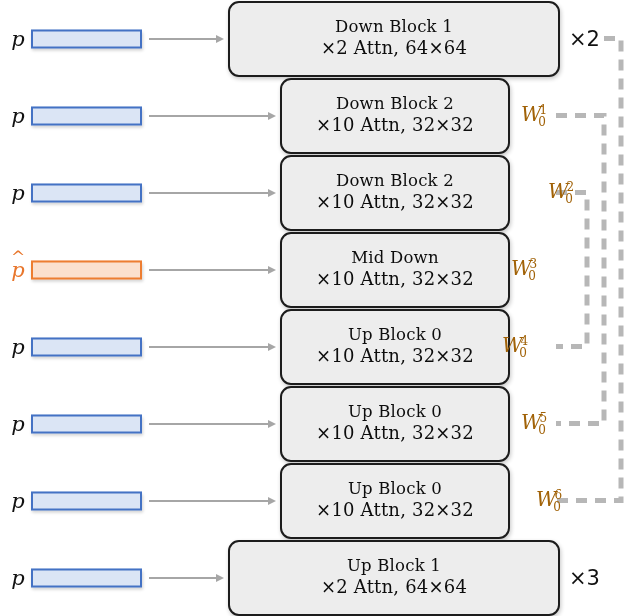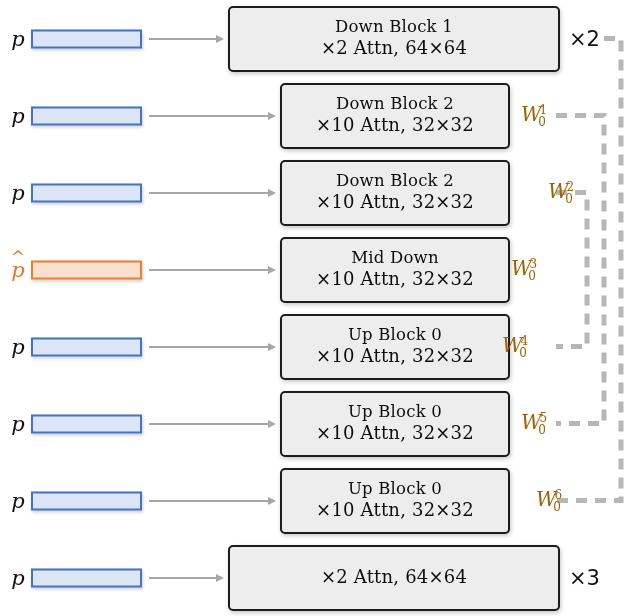--- a/index.html
+++ b/index.html
@@ -76,24 +76,24 @@
     height: 10px;
   }
   .arrow svg { display: block; overflow: visible; }
 
   
   .block {
     position: absolute;
     top: 50%;
     transform: translateY(-50%);
     box-sizing: border-box;
-    height: 66px;
+    height: 76px;
     background: #ededed;
     border: 2px solid #1c1c1c;
-    border-radius: 5px;
+    border-radius: 11px;
     box-shadow: 1px 2px 4px rgba(0,0,0,0.22);
     display: flex;
     flex-direction: column;
     align-items: center;
     justify-content: center;
     color: #0d0d0d;
   }
   .block .line1 {
     font-family: "DejaVu Serif", serif;
     font-size: 16.5px;
@@ -275,19 +275,20 @@
       <div class="row" style="top: 539px;">
         <div class="p-label"><span>p</span></div>
         <div class="bar"></div>
         <div class="arrow" style="left: 149px; width: 75px;">
           <svg width="75" height="10" viewBox="0 0 75 10">
             <line x1="0" y1="5" x2="68" y2="5" stroke="#a6a6a6" stroke-width="2"></line>
             <path d="M67 1 L75 5 L67 9 Z" fill="#a6a6a6"></path>
           </svg>
         </div>
         <div class="block" style="left: 228px; width: 332px;">
+          <div class="line1">Up Block 1</div>
           <div class="line2">×2  Attn, 64×64</div>
         </div>
         <div class="side-label" style="left: 569px;"><span>×3</span></div>
       </div>
     </div>
 
 </div>
 
 </body></html>

